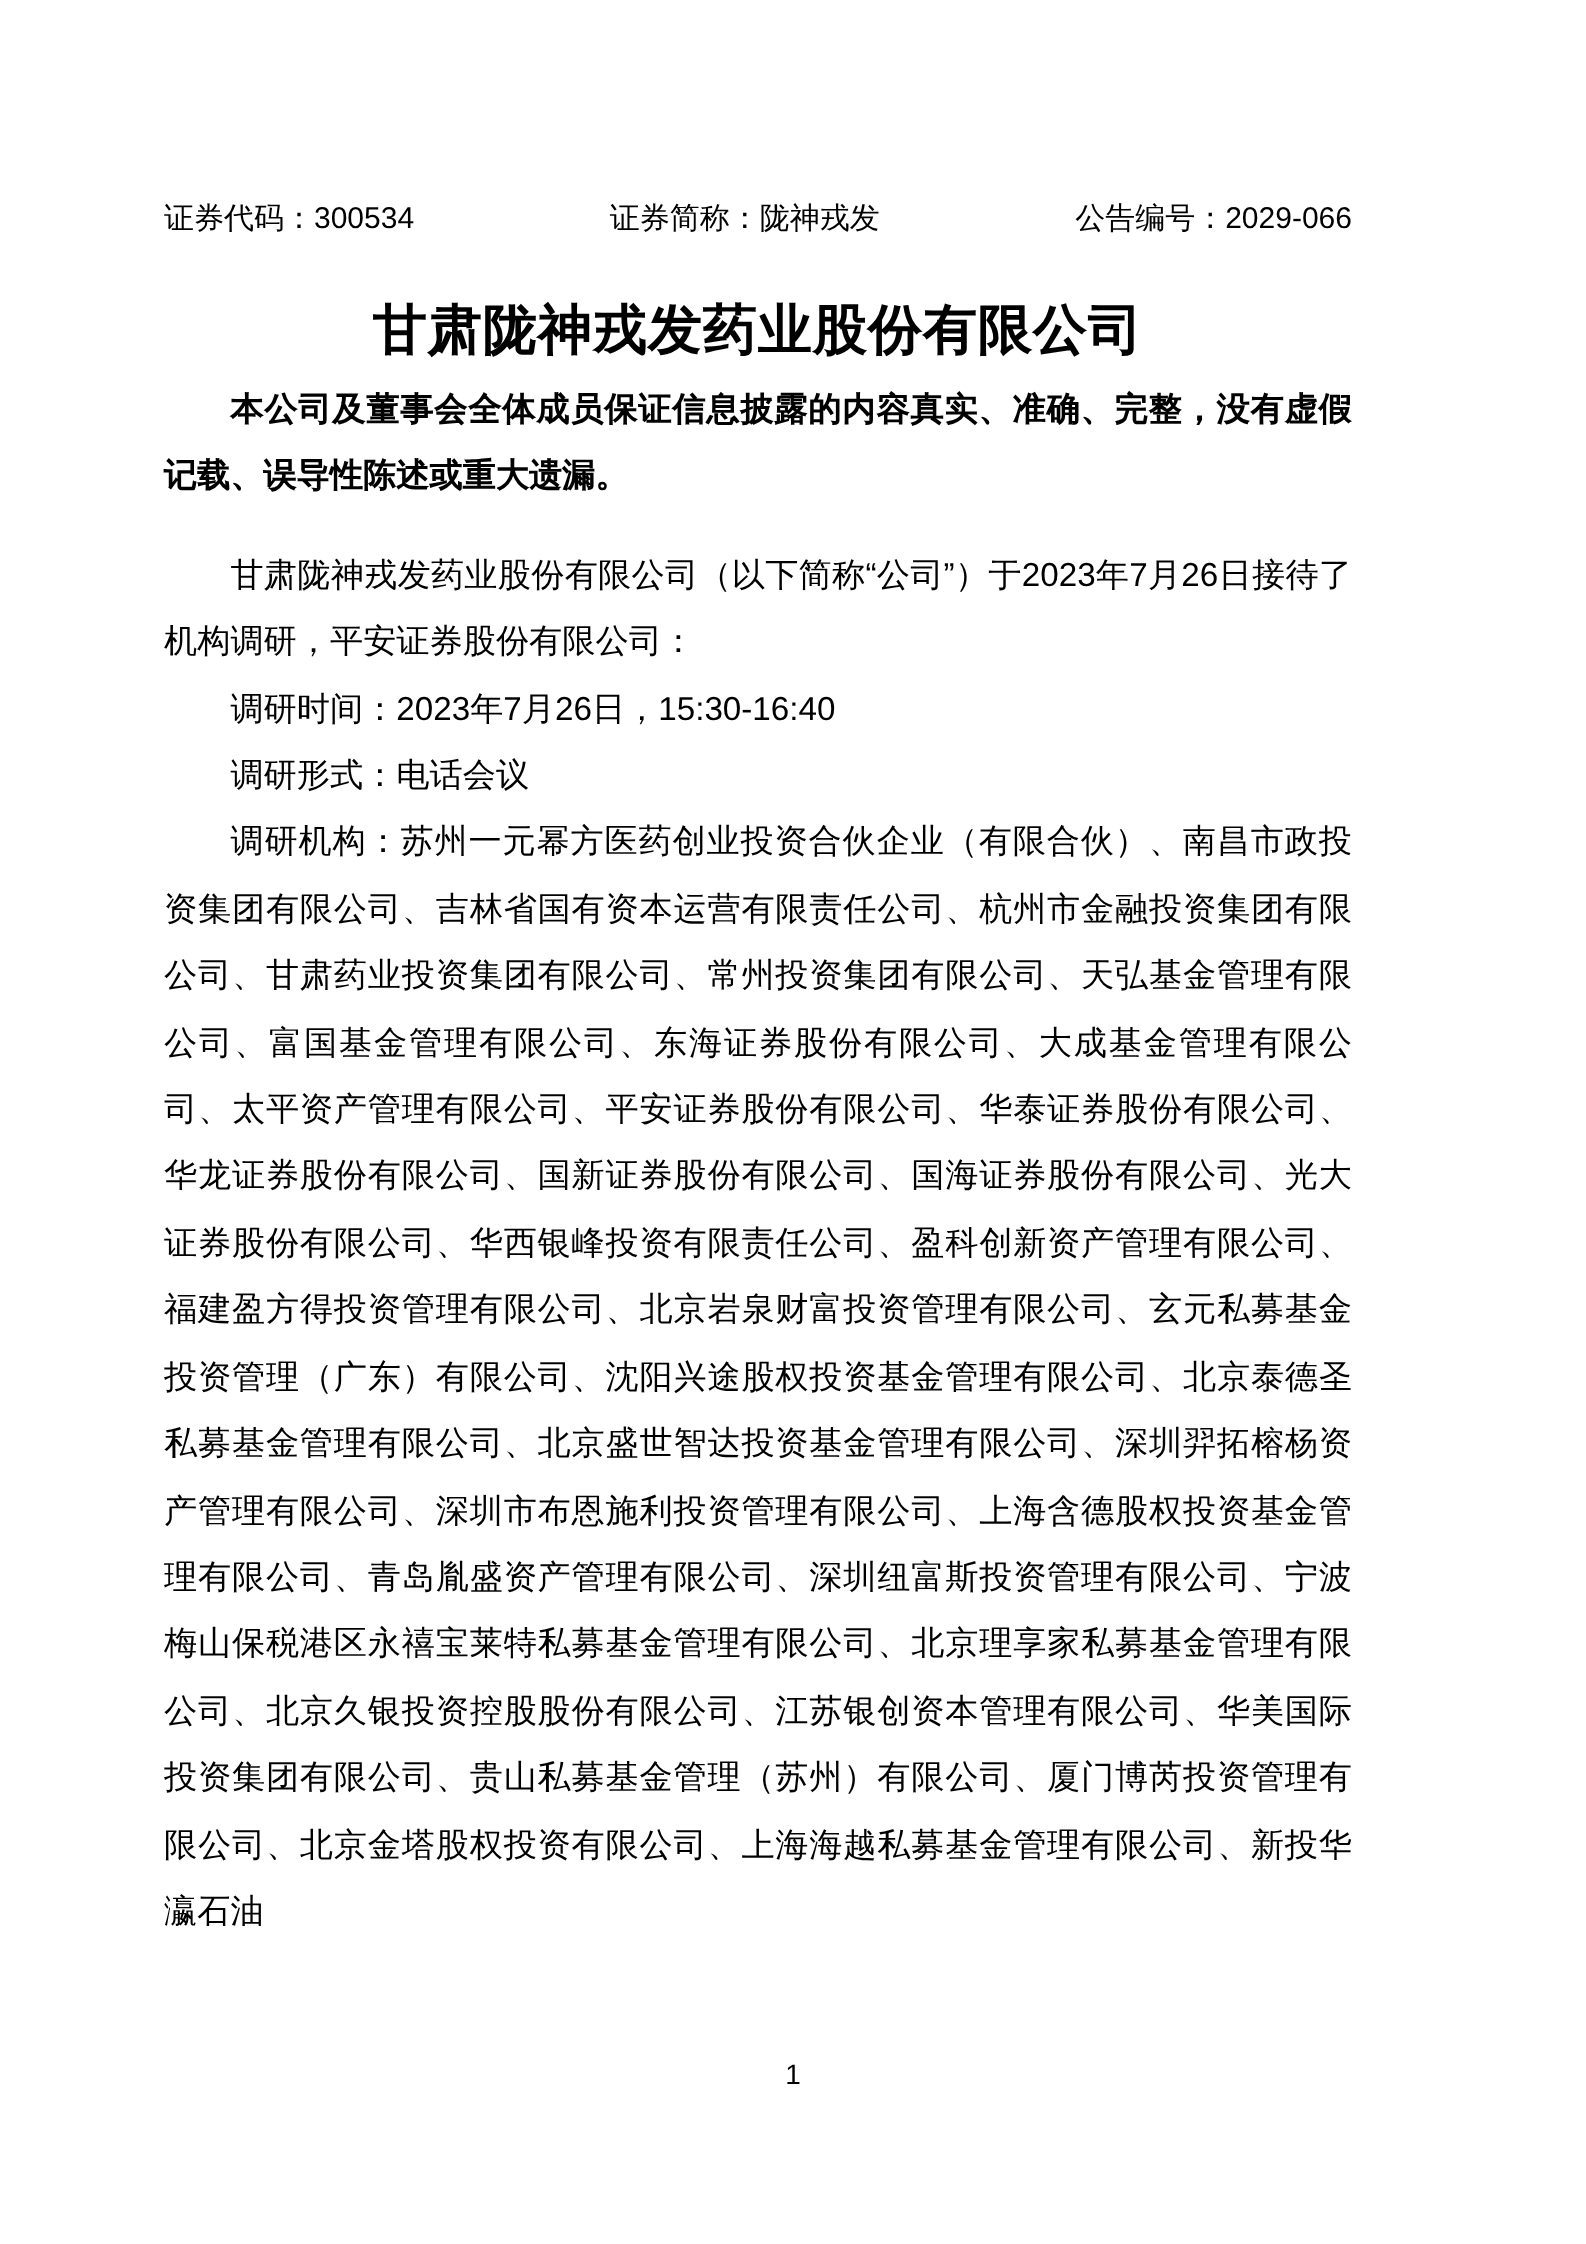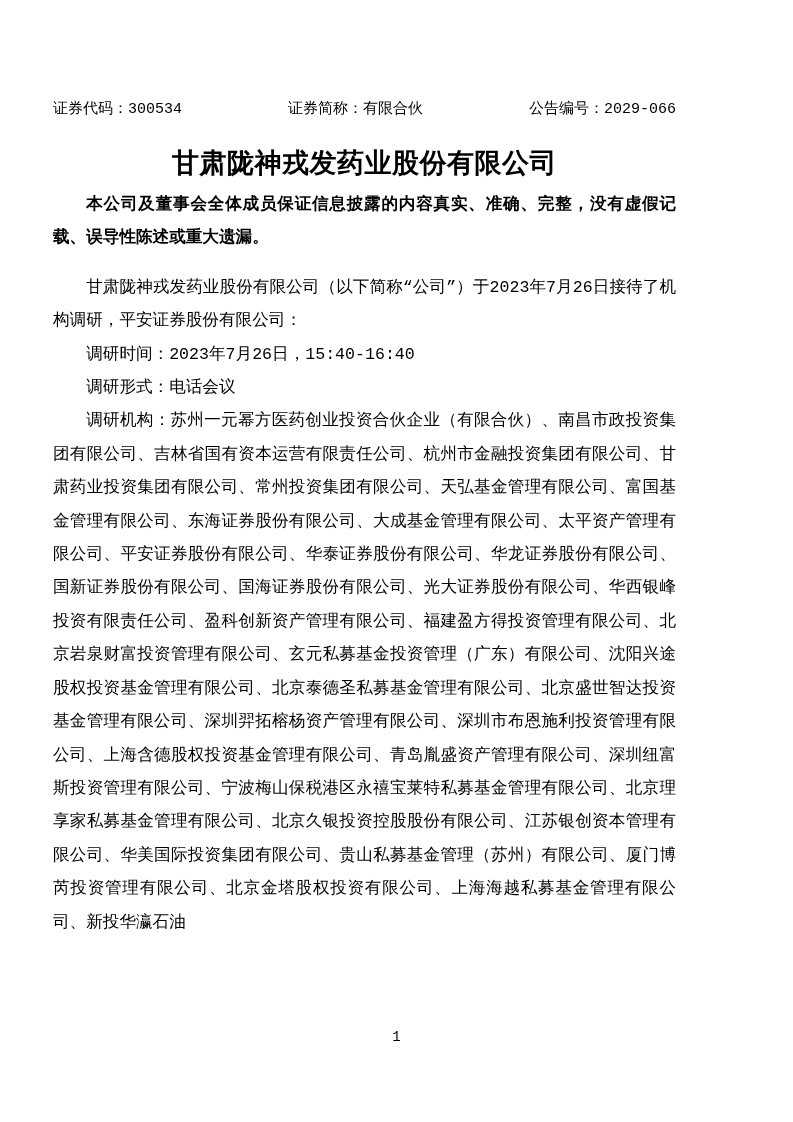--- a/index.html
+++ b/index.html
@@ -6,23 +6,23 @@
     margin: 0;
     padding: 0;
     background: #ffffff;
   }
   .page {
     position: relative;
     width: 793px;
     height: 1122px;
     background: #ffffff;
     box-sizing: border-box;
-    padding: 100px 117px 0 53px;
+    padding: 100px 117px 0 82px;
     color: #000000;
-    font-family: Liberation Mono, monospace;
+    font-family: Liberation Sans, sans-serif;
     overflow: hidden;
   }
   .doc-header {
     display: flex;
     justify-content: space-between;
     align-items: baseline;
     font-size: 15px;
     line-height: 20px;
     white-space: nowrap;
   }
@@ -67,33 +67,33 @@
     line-height: 18px;
   }
 </style>
 </head>
 <body>
 
 <div class="page">
 
   <div class="doc-header">
     <span>证券代码：300534</span>
-    <span>证券简称：有限合伙</span>
+    <span>证券简称：陇神戎发</span>
     <span>公告编号：2029-066</span>
   </div>
 
   <h1 class="title">甘肃陇神戎发药业股份有限公司</h1>
 
 
   <p class="para declaration">本公司及董事会全体成员保证信息披露的内容真实、准确、完整，没有虚假记载、误导性陈述或重大遗漏。</p>
 
   <p class="para">甘肃陇神戎发药业股份有限公司（以下简称“公司”）于2023年7月26日接待了机构调研，平安证券股份有限公司：</p>
 
 
-  <p class="para">调研时间：2023年7月26日，15:40-16:40</p>
+  <p class="para">调研时间：2023年7月26日，15:30-16:40</p>
 
   <p class="para">调研形式：电话会议</p>
 
   <p class="para">调研机构：苏州一元幂方医药创业投资合伙企业（有限合伙）、南昌市政投资集团有限公司、吉林省国有资本运营有限责任公司、杭州市金融投资集团有限公司、甘肃药业投资集团有限公司、常州投资集团有限公司、天弘基金管理有限公司、富国基金管理有限公司、东海证券股份有限公司、大成基金管理有限公司、太平资产管理有限公司、平安证券股份有限公司、华泰证券股份有限公司、华龙证券股份有限公司、国新证券股份有限公司、国海证券股份有限公司、光大证券股份有限公司、华西银峰投资有限责任公司、盈科创新资产管理有限公司、福建盈方得投资管理有限公司、北京岩泉财富投资管理有限公司、玄元私募基金投资管理（广东）有限公司、沈阳兴途股权投资基金管理有限公司、北京泰德圣私募基金管理有限公司、北京盛世智达投资基金管理有限公司、深圳羿拓榕杨资产管理有限公司、深圳市布恩施利投资管理有限公司、上海含德股权投资基金管理有限公司、青岛胤盛资产管理有限公司、深圳纽富斯投资管理有限公司、宁波梅山保税港区永禧宝莱特私募基金管理有限公司、北京理享家私募基金管理有限公司、北京久银投资控股股份有限公司、江苏银创资本管理有限公司、华美国际投资集团有限公司、贵山私募基金管理（苏州）有限公司、厦门博芮投资管理有限公司、北京金塔股权投资有限公司、上海海越私募基金管理有限公司、新投华瀛石油</p>
 
   <div class="page-number">1</div>
 
 </div>
 
 </body></html>

